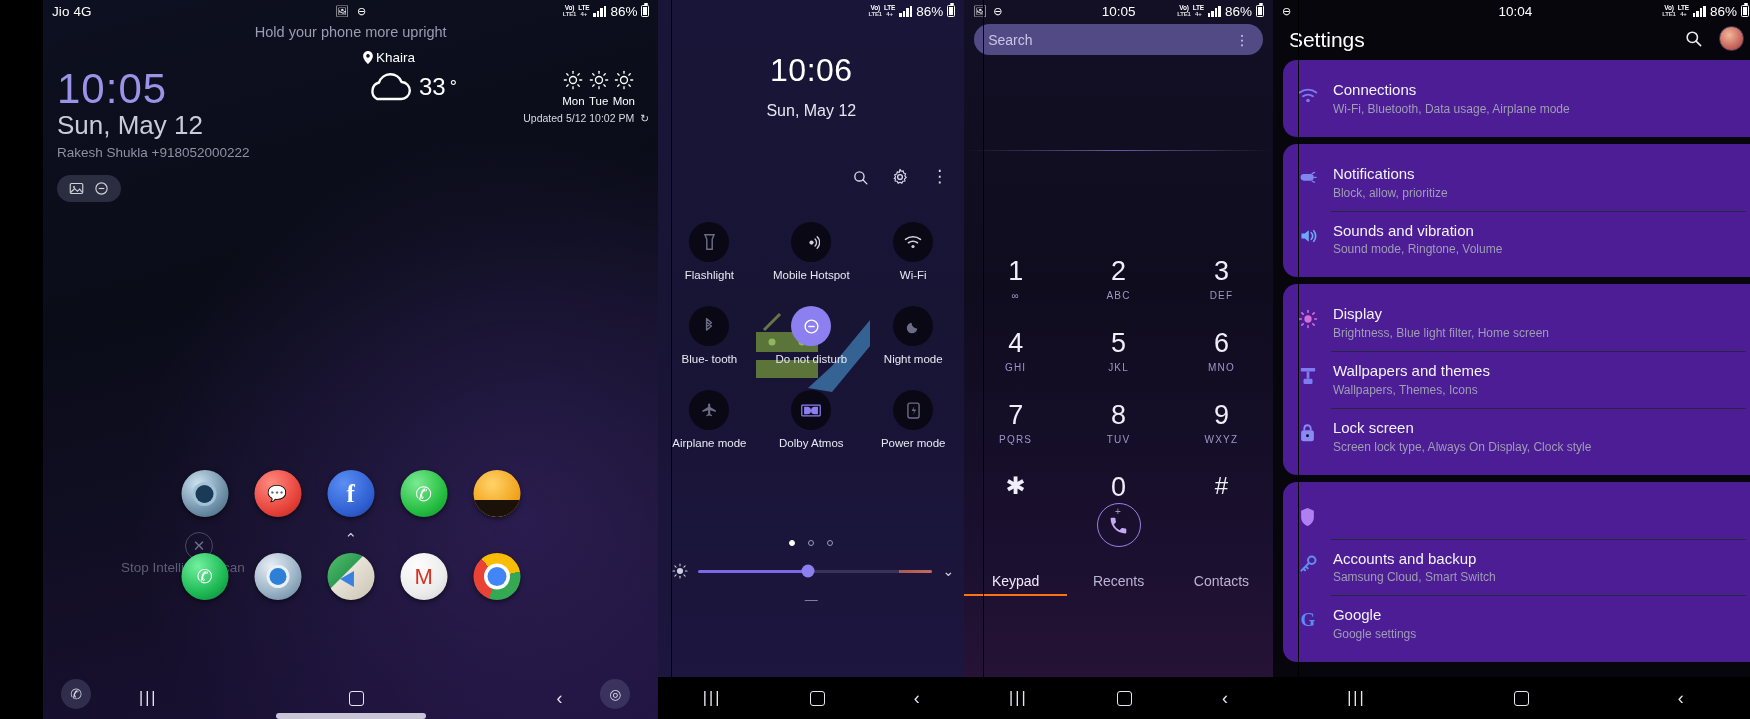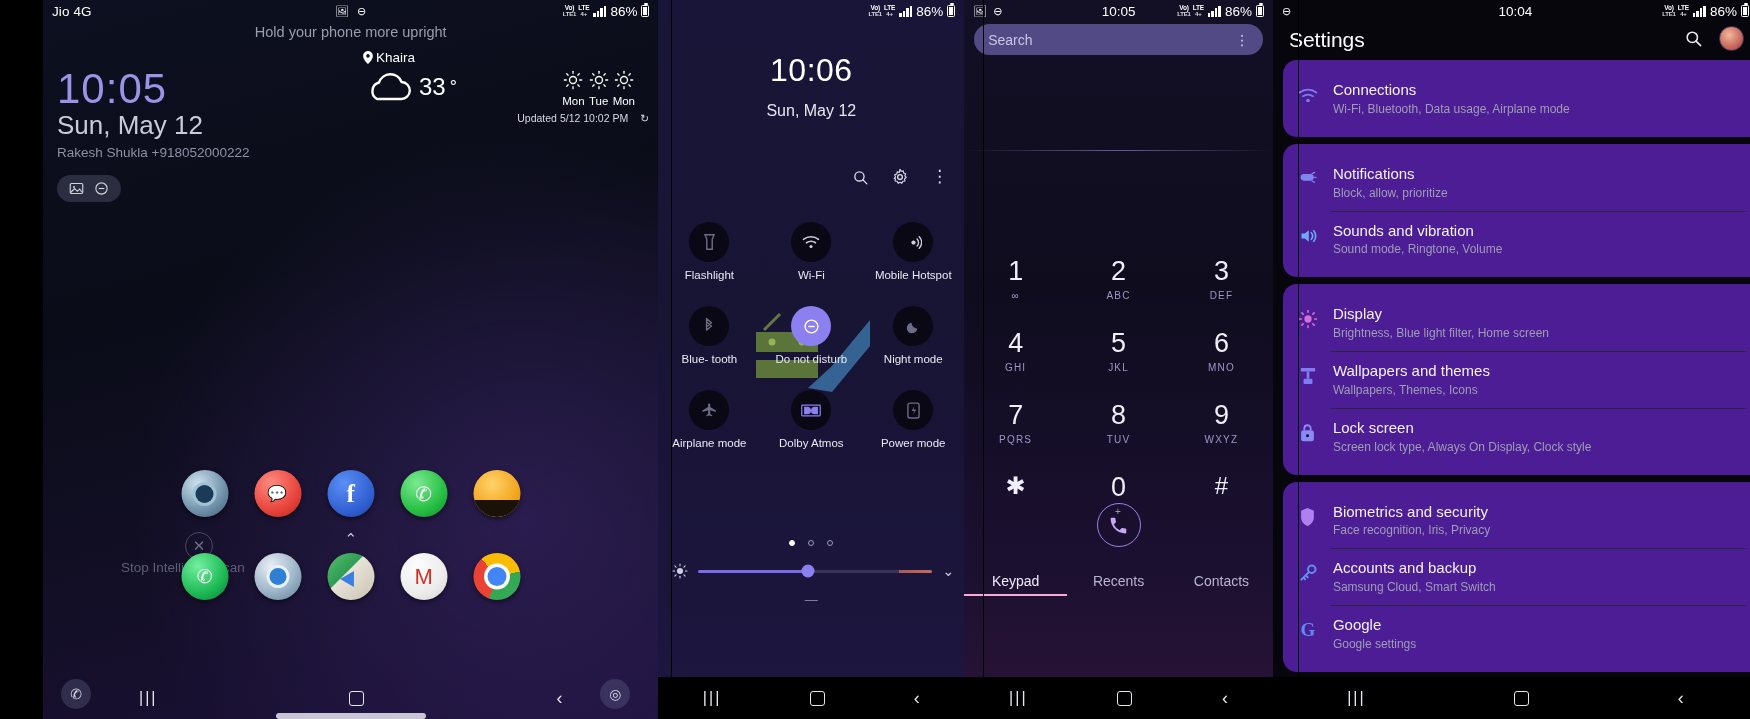--- a/index.html
+++ b/index.html
@@ -60,21 +60,21 @@
 
   .weather{ position:absolute; left:320px; top:50px; width:300px; color:#fff; }
   .w-loc{ font-size:13.5px; display:flex; align-items:center; gap:3px; }
   .w-main{ display:flex; align-items:center; gap:4px; margin-top:2px; }
   .w-temp{ font-size:24px; font-weight:300; line-height:1; }
   .w-deg{ font-size:18px; vertical-align:top; }
   .w-days{ position:absolute; right:28px; top:20px; display:flex; gap:4px; }
   .w-day{ text-align:center; font-size:11.5px; }
   .w-day span{ display:block; margin-top:3px; }
   .w-upd{ position:absolute; right:14px; top:62px; font-size:10.5px; color:#d7d8e2;
-          display:flex; align-items:center; gap:12px; white-space:nowrap;}
+          display:flex; align-items:center; gap:6px; white-space:nowrap;}
 
   .scanx{ position:absolute; left:142px; top:532px; width:28px; height:28px;
           border:1.5px solid #4a4a60; border-radius:50%; display:flex;
           align-items:center; justify-content:center; color:#6e6e86; font-size:15px; }
   .scantxt{ position:absolute; left:78px; top:560px; font-size:13.5px; color:#5e5f74; }
 
   .dock-arrow{ position:absolute; left:0; right:0; top:530px; text-align:center;
                color:#cfd0dd; font-size:15px; }
   .icons-row{ position:absolute; display:flex; gap:26px; left:50%; transform:translateX(-50%); }
   .icons-row.r1{ top:470px; }
@@ -148,21 +148,21 @@
     display:grid; grid-template-columns:repeat(3,1fr); row-gap:29px; }
   .key{ display:flex; flex-direction:column; align-items:center; }
   .key b{ font-size:27px; font-weight:400; color:#f0eef8; line-height:1; }
   .key span{ font-size:10px; color:#9d97c9; letter-spacing:1.2px; margin-top:5px; }
   .key.sym b{ font-size:24px; }
   .callbtn{ position:absolute; top:503px; left:50%; transform:translateX(-50%);
     width:44px; height:44px; border-radius:50%; border:1.5px solid #9b7fe8;
     display:flex; align-items:center; justify-content:center; color:#c7a8f5; font-size:20px;}
   .tabs{ position:absolute; top:573px; left:0; right:0; display:flex; }
   .tab{ flex:1; text-align:center; font-size:14px; color:#b9b4d6; padding-bottom:5px; }
-  .tab.active{ color:#f0ecff; border-bottom:2px solid #f9a8d4; }
+  .tab.active{ color:#f0ecff; border-bottom:2px solid #f97316; }
   .p3 .navbar{ background:#000; }
 
   
   .p4-bg{ position:absolute; inset:0; background:#06060c; }
   .st-title{ position:absolute; top:28px; left:16px; font-size:21px; font-weight:500; }
   .st-head-icons{ position:absolute; top:26px; right:14px; display:flex;
                   align-items:center; gap:16px; }
   .st-search{ font-size:17px; color:#eaeaf2; }
   .avatar{ width:25px; height:25px; border-radius:50%;
     background:radial-gradient(circle at 40% 35%,#f3b79a,#c05a52 70%,#8a2f3d);
@@ -405,38 +405,38 @@
       <div class="qs-item">
         <div class="qs-circle">
           <svg width="15" height="18" viewBox="0 0 16 20">
               <path d="M3 2h10l-2 5v11H5V7L3 2z" fill="none" stroke="#6c6c86" stroke-width="1.6"></path>
             </svg>
         </div>
         <div class="qs-label">Flashlight</div>
       </div>
       <div class="qs-item">
         <div class="qs-circle">
+          <svg width="17" height="17" viewBox="0 0 24 24">
+            <circle cx="12" cy="12" r="3" fill="#cfcfe0"></circle>
+            <path d="M17 7a7 7 0 0 1 0 10" fill="none" stroke="#cfcfe0" stroke-width="1.9" stroke-linecap="round"></path>
+            <path d="M20 4a11 11 0 0 1 0 16" fill="none" stroke="#cfcfe0" stroke-width="1.9" stroke-linecap="round"></path>
+          </svg>
+        </div>
+        <div class="qs-label">Mobile
+Hotspot</div>
+      </div>
+      <div class="qs-item">
+        <div class="qs-circle">
           <svg width="18" height="14" viewBox="0 0 24 18">
             <path d="M2 5.5a16 16 0 0 1 20 0" fill="none" stroke="#cfcfe0" stroke-width="2.1" stroke-linecap="round"></path>
             <path d="M6 10a10.5 10.5 0 0 1 12 0" fill="none" stroke="#cfcfe0" stroke-width="2.1" stroke-linecap="round"></path>
             <circle cx="12" cy="15" r="2.1" fill="#cfcfe0"></circle>
           </svg>
         </div>
         <div class="qs-label">Wi-Fi</div>
-      </div>
-      <div class="qs-item">
-        <div class="qs-circle">
-          <svg width="17" height="17" viewBox="0 0 24 24">
-            <circle cx="12" cy="12" r="3" fill="#cfcfe0"></circle>
-            <path d="M17 7a7 7 0 0 1 0 10" fill="none" stroke="#cfcfe0" stroke-width="1.9" stroke-linecap="round"></path>
-            <path d="M20 4a11 11 0 0 1 0 16" fill="none" stroke="#cfcfe0" stroke-width="1.9" stroke-linecap="round"></path>
-          </svg>
-        </div>
-        <div class="qs-label">Mobile
-Hotspot</div>
       </div>
 
       <div class="qs-item">
         <div class="qs-circle">
           <svg width="12" height="18" viewBox="0 0 14 22">
               <path d="M4 6l6 5-6 5V2l6 5-6 5" fill="none" stroke="#6c6c86" stroke-width="1.7" stroke-linejoin="round"></path>
             </svg>
         </div>
         <div class="qs-label">Blue-
 tooth</div>
@@ -771,24 +771,20 @@
         </div>
       </div>
 
       <div class="st-group">
         <div class="st-row">
           <span class="st-ic">
             <svg width="17" height="20" viewBox="0 0 18 22">
                 <path d="M9 1l7 3v7c0 5-3.2 8.6-7 10-3.8-1.4-7-5-7-10V4z" fill="#b07ff0"></path>
               </svg>
           </span>
-          <span class="st-txt">
-            <b>Biometrics and security</b>
-            <span>Face recognition, Iris, Privacy</span>
-          </span>
         </div>
         <div class="st-row">
           <span class="st-ic">
             <svg width="20" height="20" viewBox="0 0 24 24">
               <circle cx="16.5" cy="7.5" r="4.5" fill="none" stroke="#5f8ff0" stroke-width="2.4"></circle>
               <path d="M13.2 10.8L4 20m2.5-2.5l2 2m1-4.5l2.2 2.2" stroke="#5f8ff0" stroke-width="2.4" stroke-linecap="round" fill="none"></path>
             </svg>
           </span>
           <span class="st-txt">
             <b>Accounts and backup</b>

